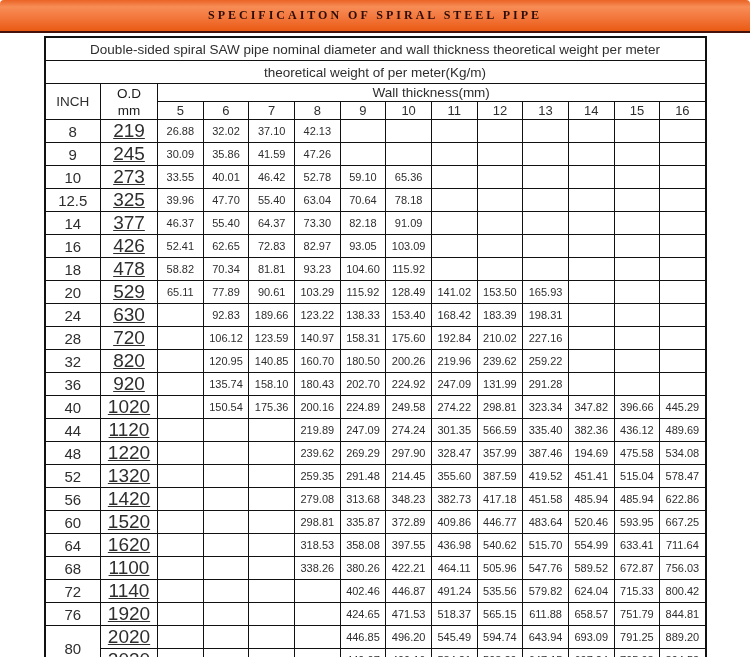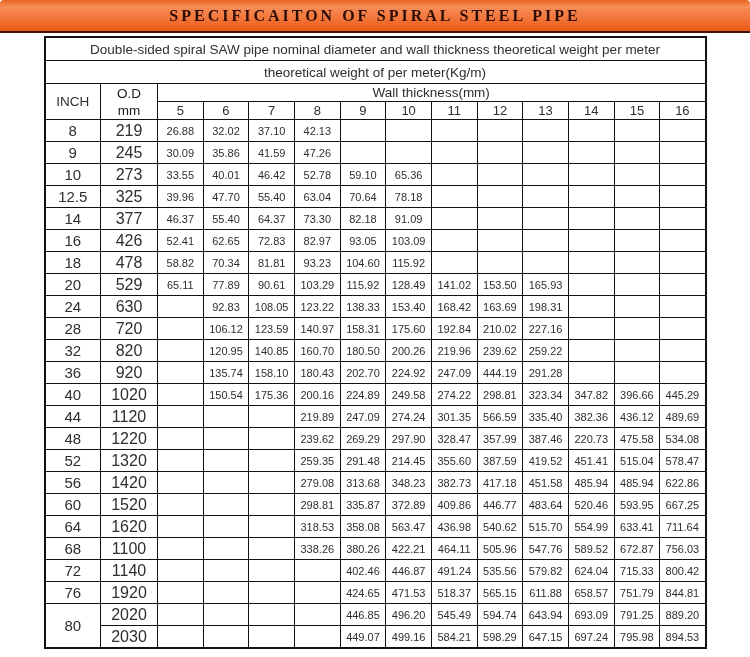--- a/index.html
+++ b/index.html
@@ -10,41 +10,41 @@
   }
   .banner {
     height:31px;
     background:linear-gradient(180deg,#ea6325 0%,#f78d56 22%,#f3783e 55%,#e95a13 100%);
     border-bottom:2px solid #45110b;
     border-radius:4px 4px 0 0;
     display:flex; align-items:center; justify-content:center;
   }
   .banner-title {
     font-family:"Liberation Serif", serif;
-    font-weight:700; font-size:16px; letter-spacing:3px;
+    font-weight:700; font-size:12px; letter-spacing:3px;
     color:#2f0d07;
   }
   table.spec {
     border-collapse:collapse; table-layout:fixed;
     width:663px; margin:3px auto 0 auto;
     border:2px solid #111;
     empty-cells:show;
   }
   table.spec td {
     border:1px solid #111;
     text-align:center; vertical-align:middle;
     color:#2e2e2e; white-space:nowrap; overflow:hidden;
     padding:0;
   }
   .sub-cell { height:22px; font-size:13.5px; color:#1b1b1b; }
   .hdr-cell { height:17px; font-size:13.5px; color:#1b1b1b; }
   .num-cell { height:17px; font-size:13px; color:#222; }
   .od-hdr-line { line-height:17px; font-size:13.5px; color:#1b1b1b; }
   .inch-cell { font-size:15px; color:#2a2a2a; }
-  .od-cell   { font-size:16px; color:#2a2a2a; }
+  .od-cell   { font-size:19px; color:#2a2a2a;text-decoration:underline; }
   .val-cell  { height:21px; font-size:11px; color:#333; }
 </style>
 </head>
 <body>
 
 <div class="banner">
   <div class="banner-title">SPECIFICAITON OF SPIRAL STEEL PIPE</div>
 </div>
 
 <table class="spec">
@@ -207,26 +207,26 @@
         <td class="val-cell">165.93</td>
         <td class="val-cell"></td>
         <td class="val-cell"></td>
         <td class="val-cell"></td>
       </tr>
       <tr>
         <td class="inch-cell">24</td>
         <td class="od-cell">630</td>
         <td class="val-cell"></td>
         <td class="val-cell">92.83</td>
-        <td class="val-cell">108.05</td>
+        <td class="val-cell">189.66</td>
         <td class="val-cell">123.22</td>
         <td class="val-cell">138.33</td>
         <td class="val-cell">153.40</td>
         <td class="val-cell">168.42</td>
-        <td class="val-cell">163.69</td>
+        <td class="val-cell">183.39</td>
         <td class="val-cell">198.31</td>
         <td class="val-cell"></td>
         <td class="val-cell"></td>
         <td class="val-cell"></td>
       </tr>
       <tr>
         <td class="inch-cell">28</td>
         <td class="od-cell">720</td>
         <td class="val-cell"></td>
         <td class="val-cell">106.12</td>
@@ -260,21 +260,21 @@
       <tr>
         <td class="inch-cell">36</td>
         <td class="od-cell">920</td>
         <td class="val-cell"></td>
         <td class="val-cell">135.74</td>
         <td class="val-cell">158.10</td>
         <td class="val-cell">180.43</td>
         <td class="val-cell">202.70</td>
         <td class="val-cell">224.92</td>
         <td class="val-cell">247.09</td>
-        <td class="val-cell">444.19</td>
+        <td class="val-cell">131.99</td>
         <td class="val-cell">291.28</td>
         <td class="val-cell"></td>
         <td class="val-cell"></td>
         <td class="val-cell"></td>
       </tr>
       <tr>
         <td class="inch-cell">40</td>
         <td class="od-cell">1020</td>
         <td class="val-cell"></td>
         <td class="val-cell">150.54</td>
@@ -310,21 +310,21 @@
         <td class="od-cell">1220</td>
         <td class="val-cell"></td>
         <td class="val-cell"></td>
         <td class="val-cell"></td>
         <td class="val-cell">239.62</td>
         <td class="val-cell">269.29</td>
         <td class="val-cell">297.90</td>
         <td class="val-cell">328.47</td>
         <td class="val-cell">357.99</td>
         <td class="val-cell">387.46</td>
-        <td class="val-cell">220.73</td>
+        <td class="val-cell">194.69</td>
         <td class="val-cell">475.58</td>
         <td class="val-cell">534.08</td>
       </tr>
       <tr>
         <td class="inch-cell">52</td>
         <td class="od-cell">1320</td>
         <td class="val-cell"></td>
         <td class="val-cell"></td>
         <td class="val-cell"></td>
         <td class="val-cell">259.35</td>
@@ -370,21 +370,21 @@
         <td class="val-cell">667.25</td>
       </tr>
       <tr>
         <td class="inch-cell">64</td>
         <td class="od-cell">1620</td>
         <td class="val-cell"></td>
         <td class="val-cell"></td>
         <td class="val-cell"></td>
         <td class="val-cell">318.53</td>
         <td class="val-cell">358.08</td>
-        <td class="val-cell">563.47</td>
+        <td class="val-cell">397.55</td>
         <td class="val-cell">436.98</td>
         <td class="val-cell">540.62</td>
         <td class="val-cell">515.70</td>
         <td class="val-cell">554.99</td>
         <td class="val-cell">633.41</td>
         <td class="val-cell">711.64</td>
       </tr>
       <tr>
         <td class="inch-cell">68</td>
         <td class="od-cell">1100</td>

